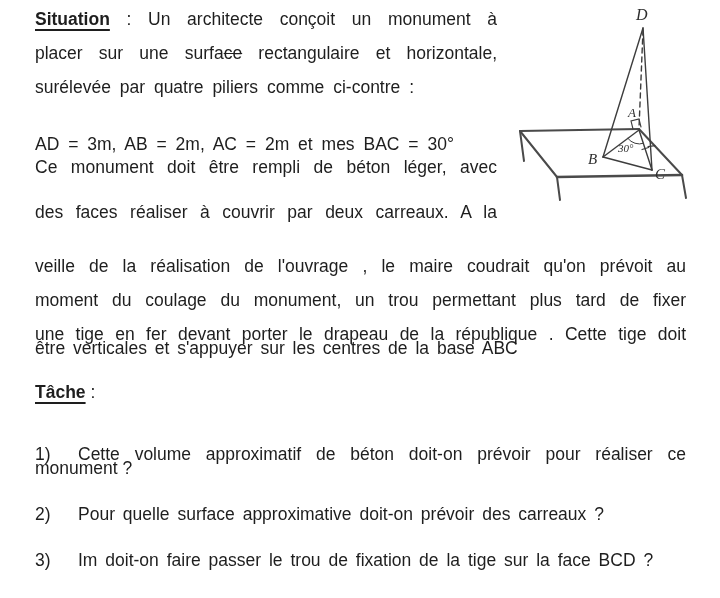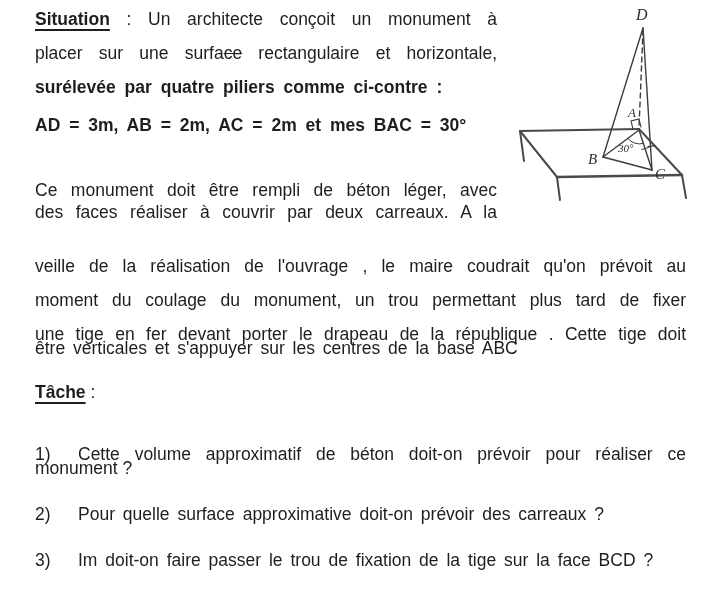--- a/index.html
+++ b/index.html
@@ -16,21 +16,21 @@
     position:absolute;
     left:35px;
     height:34px;
     line-height:34px;
     white-space:normal;
   }
   .jus{ text-align:justify; text-align-last:justify; }
   .w-narrow{ width:462px; }
   .w-full{ width:651px;margin-top:20px; }
   .ws3{ word-spacing:3px; }
-  .ws4{ word-spacing:4px;font-weight:bold; }
+  .ws4{ word-spacing:4px; }
   .heading{
     font-weight:bold;
     text-decoration:underline;
     text-decoration-thickness:2px;
     text-underline-offset:4px;
     text-align:center;
   }
   .strike{ text-decoration:line-through;margin-top:16px; }
   .num{ display:inline-block; width:43px; }
   .figure{
@@ -46,23 +46,23 @@
 </style>
 </head>
 <body>
 
 <div class="page">
 
   <div class="line jus w-narrow" style="top:2px"><span class="heading">Situation</span><span> :  </span><span>Un architecte conçoit  un monument   à</span></div>
   <div class="line jus w-narrow" style="top:36px"><span>placer  sur une  surfa</span><span class="strike">ce</span><span> rectangulaire et horizontale,</span></div>
   <div class="line ws4" style="top:70px">surélevée par quatre piliers comme ci-contre :</div>
 
-  <div class="line ws4" style="top:108px">AD = 3m, AB = 2m, AC = 2m  et mes BAC =  30°</div>
+  <div class="line ws4" style="top:127px">AD = 3m, AB = 2m, AC = 2m  et mes BAC =  30°</div>
 
-  <div class="line jus w-narrow" style="top:173px">Ce monument  doit être  rempli  de béton léger, avec</div>
+  <div class="line jus w-narrow" style="top:150px">Ce monument  doit être  rempli  de béton léger, avec</div>
   <div class="line jus w-narrow" style="top:195px">des faces réaliser à couvrir  par deux  carreaux. A la</div>
   <div class="line jus w-full" style="top:229px">veille  de la réalisation de l'ouvrage , le maire coudrait qu'on prévoit au</div>
   <div class="line jus w-full" style="top:263px">moment  du  coulage du monument, un trou permettant  plus tard de fixer</div>
   <div class="line jus w-full" style="top:297px">une tige en fer  devant  porter  le  drapeau de la république . Cette tige  doit</div>
   <div class="line ws3" style="top:331px">être  verticales et s'appuyer sur les centres de la base ABC</div>
 
   <div class="line" style="top:375px"><span class="heading">Tâche</span><span> :</span></div>
 
   <div class="line jus w-full" style="top:417px"><span class="num">1)</span><span>Cette  volume  approximatif  de  béton  doit-on  prévoir  pour  réaliser  ce</span></div>
   <div class="line" style="top:451px">monument ?</div>

